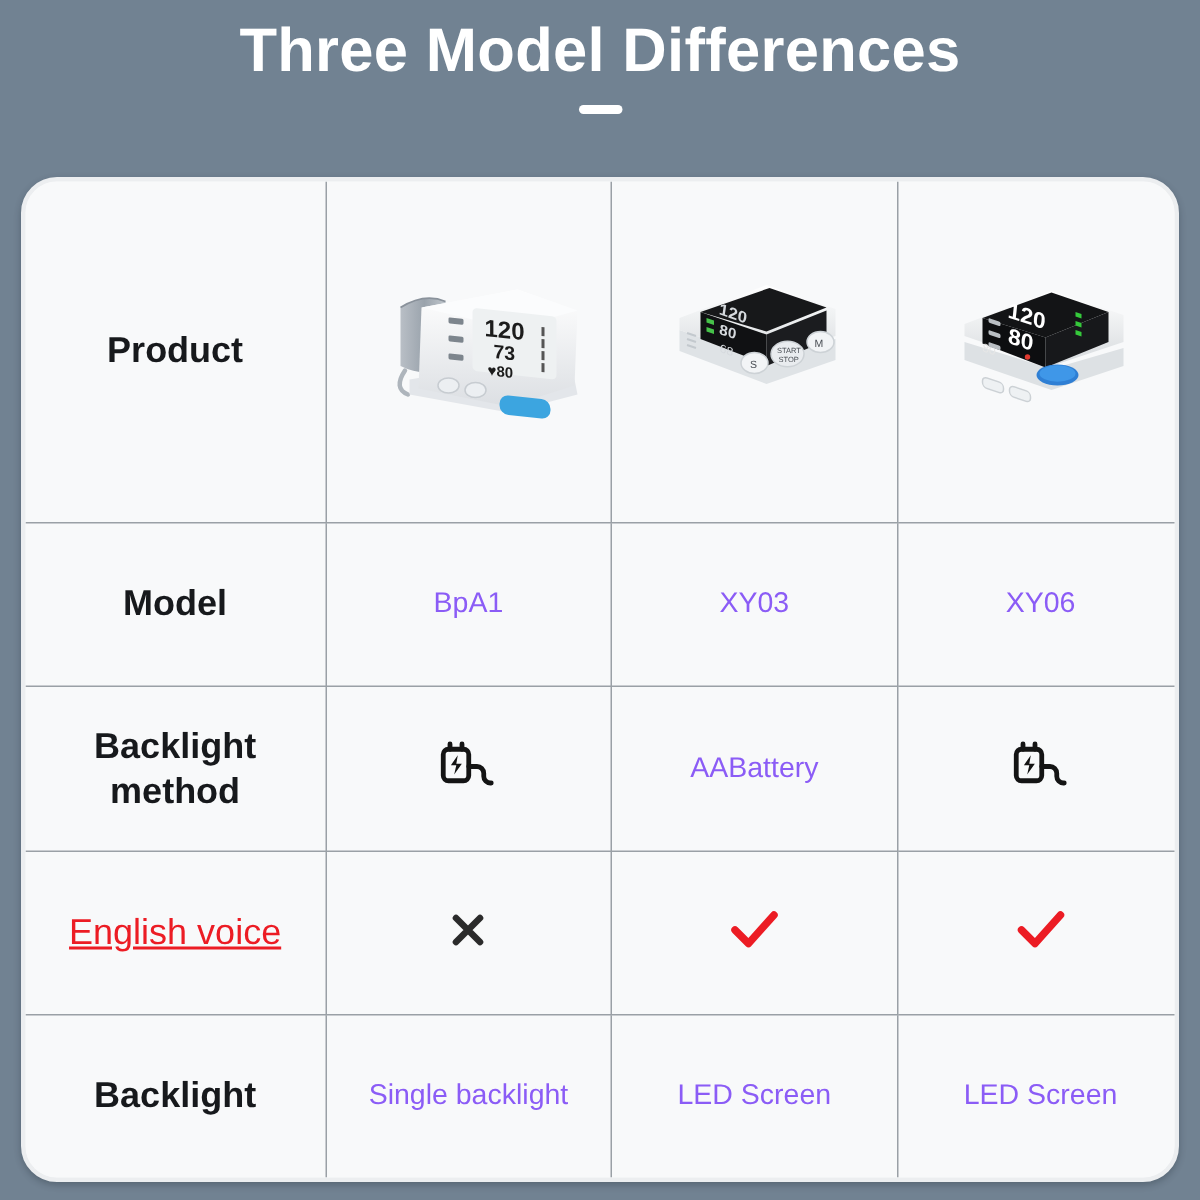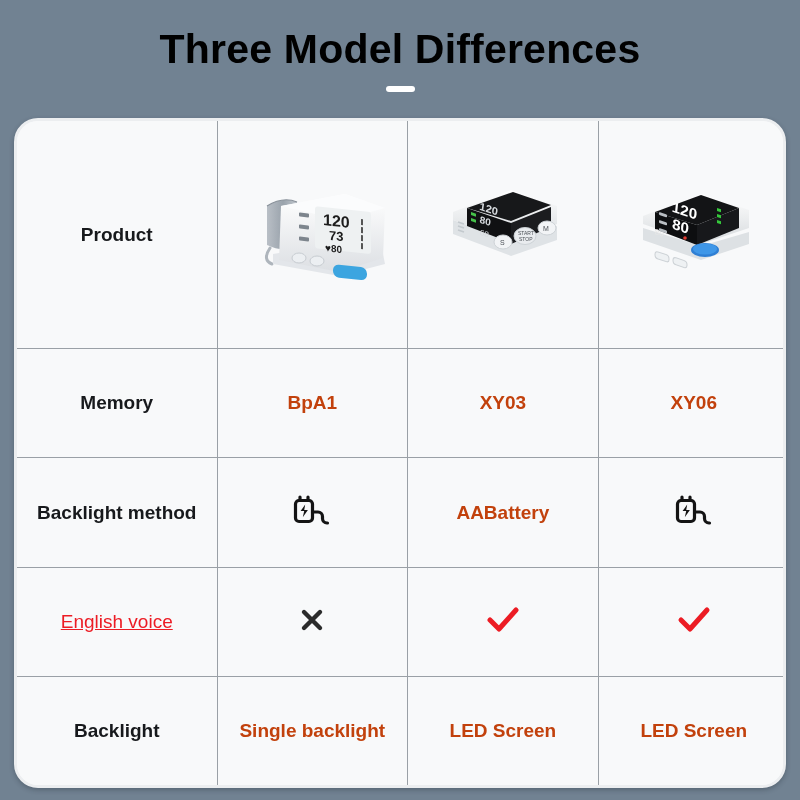--- a/index.html
+++ b/index.html
@@ -28,24 +28,24 @@
     top: 0;
     left: 0;
     width: 800px;
     height: 112px;
     display: flex;
     flex-direction: column;
     align-items: center;
     justify-content: flex-start;
   }
   .page-title {
-    margin-top: 28px;
+    margin-top: 12px;
     font-size: 41px;
     font-weight: bold;
-    color: #000000;
+    color: #ffffff;
     letter-spacing: 0.2px;
     line-height: 1.05;
     white-space: nowrap;
   }
   .title-dash {
     margin-top: 15px;
     width: 29px;
     height: 6px;
     border-radius: 3px;
     background: #ffffff;
@@ -89,38 +89,38 @@
   .row-product td { height: 166px; }
   .row-model td,
   .row-charging td,
   .row-english td,
   .row-russian td { height: 80px; }
   .row-backlight td,
   .row-memory td { height: 79px; }
 
   
   .label {
-    font-size: 19px;
+    font-size: 24px;
     font-weight: bold;
     color: #17191c;
     line-height: 1.25;
     text-align: right;
   }
   .label.red {
     color: #ec1c24;
     font-weight: normal;
     text-decoration: underline;
   }
   .label.red.two-line { line-height: 1.22; }
 
   
   .value {
     font-size: 19px;
-    color: #c2410c;
-    font-weight: bold;
+    color: #8b5cf6;
+    font-weight: normal;
     white-space: pre;
   }
 
   
   .mark {
     display: inline-block;
     line-height: 1;
   }
   .mark svg { display: block; }
 
@@ -293,21 +293,21 @@
                 <rect x="52" y="68" width="14" height="7" rx="3" fill="#eef1f3" stroke="#ccd1d5" transform="skewY(18)"></rect>
                 <ellipse cx="84" cy="78" rx="14" ry="7" fill="#2f7fd4"></ellipse>
                 <ellipse cx="84" cy="77" rx="12" ry="5.5" fill="#3f97e8"></ellipse>
               </svg>
             </span>
           </td>
         </tr>
 
         <tr class="row-model">
           <td>
-            <span class="label">Memory</span>
+            <span class="label">Model</span>
           </td>
           <td>
             <span class="value">BpA1</span>
           </td>
           <td>
             <span class="value">XY03</span>
           </td>
           <td>
             <span class="value">XY06</span>
           </td>

